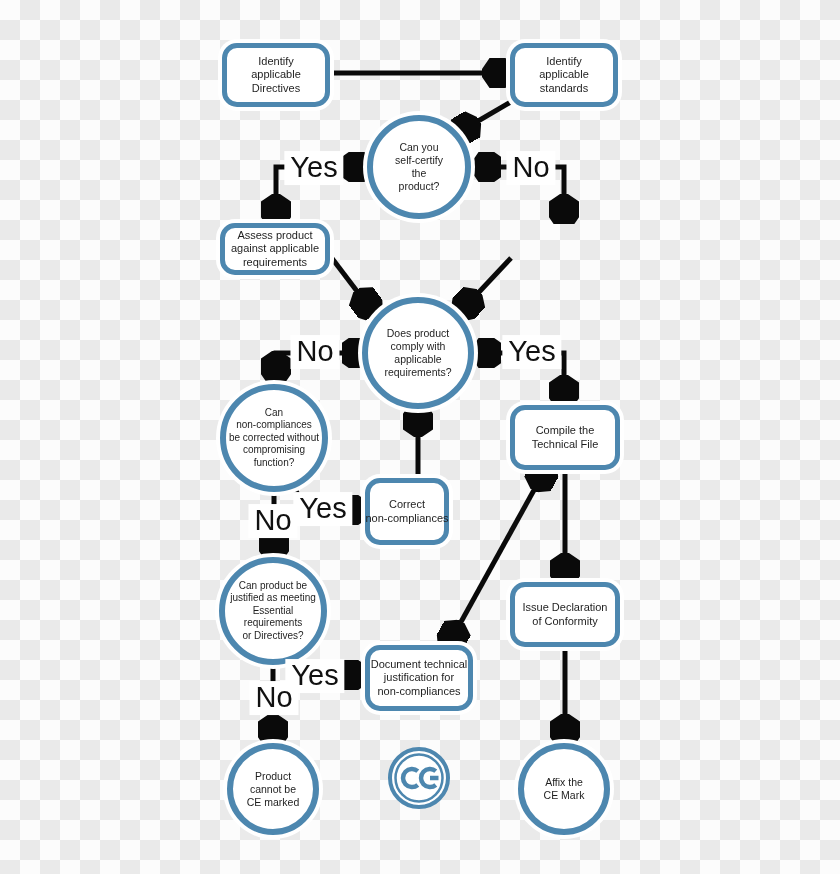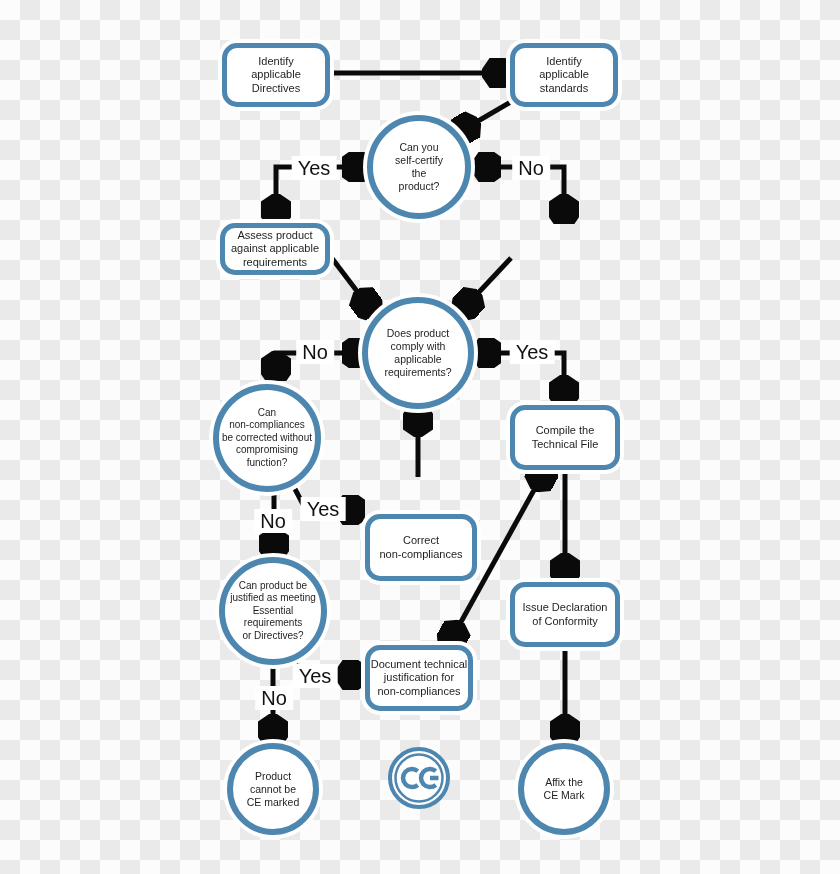--- a/index.html
+++ b/index.html
@@ -24,21 +24,21 @@
   }
   .node span{display:block;white-space:pre;text-align:center;}
   .box{border-radius:15px;font-size:11px;line-height:13.5px;}
   .circle{border-radius:50%;border-width:6px;font-size:10.5px;line-height:13px;}
   .circle.small{font-size:10px;line-height:12.5px;}
   .edge-label{
     position:absolute;
     transform:translate(-50%,-50%);
     background:#ffffff;
     padding:1px 6px;
-    font-size:20px;
+    font-size:29px;
     color:#111111;
     line-height:1.1;
     white-space:nowrap;
   }
   .ce-logo{position:absolute;left:387px;top:746px;}
 </style>
 </head>
 <body>
 
 <div class="stage">
@@ -99,34 +99,34 @@
   </div>
 
 
   <div class="node circle" style="left:362px;top:297px;width:112px;height:112px;">
     <span>Does product
 comply with
 applicable
 requirements?</span>
   </div>
 
-  <div class="node circle small" style="left:213px;top:384px;width:108px;height:108px;">
+  <div class="node circle small" style="left:220px;top:384px;width:108px;height:108px;">
     <span>Can
 non-compliances
 be corrected without
 compromising
 function?</span>
   </div>
 
   <div class="node box" style="left:510px;top:405px;width:110px;height:65px;">
     <span>Compile the
 Technical File</span>
   </div>
 
-  <div class="node box" style="left:365px;top:478px;width:112px;height:67px;margin-top:36px;">
+  <div class="node box" style="left:365px;top:478px;width:84px;height:67px;">
     <span>Correct
 non-compliances</span>
   </div>
 
   <div class="node circle small" style="left:219px;top:557px;width:108px;height:108px;">
     <span>Can product be
 justified as meeting
 Essential
 requirements
 or Directives?</span>

